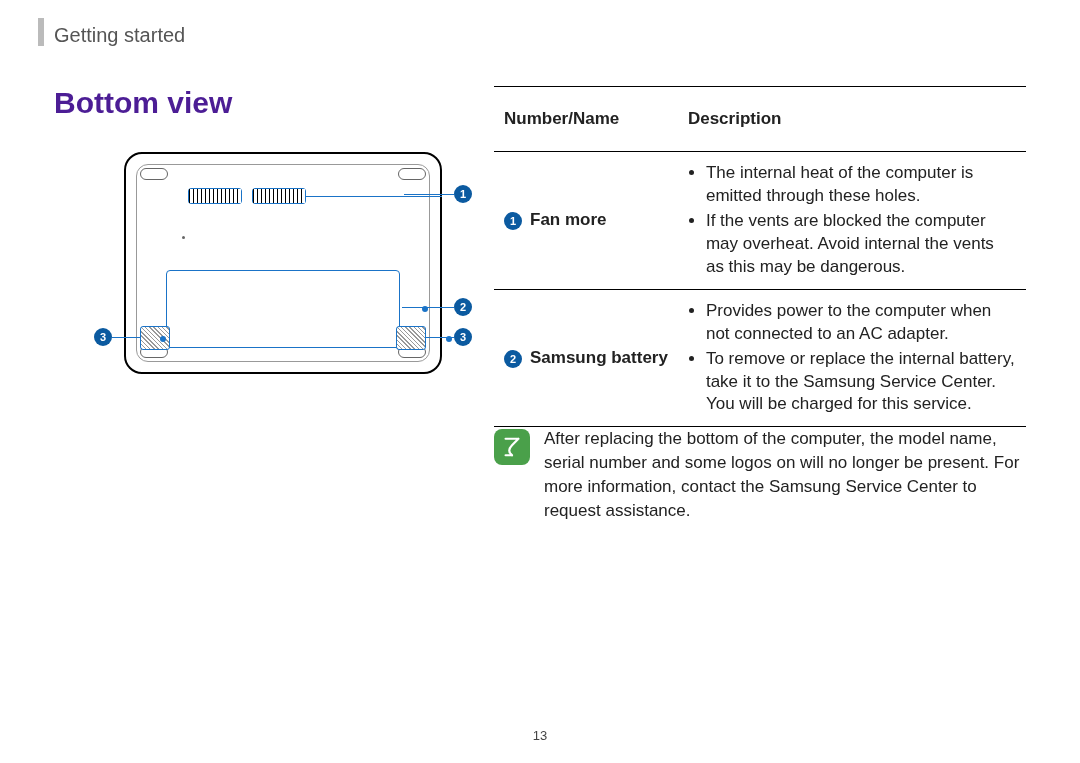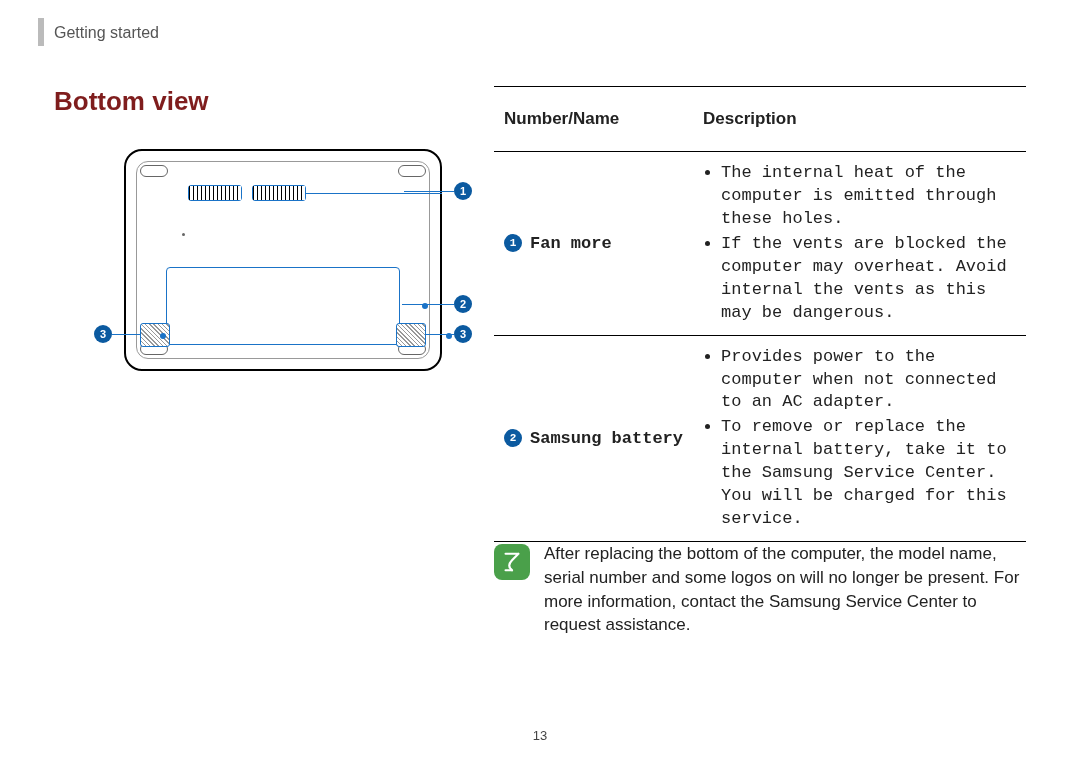--- a/index.html
+++ b/index.html
@@ -17,41 +17,41 @@
     left: 38px;
     top: 18px;
     width: 6px;
     height: 28px;
     background: #bbb;
   }
   .breadcrumb {
     position: absolute;
     left: 54px;
     top: 24px;
-    font-size: 16px;
+    font-size: 20px;
     color: #555;
   }
   .page {
     display: flex;
     position: absolute;
     top: 86px;
     left: 54px;
     right: 54px;
   }
   .col-left {
     width: 440px;
     padding-right: 24px;
   }
   .col-right {
     flex: 1;
   }
   .section-title {
-    font-size: 26px;
+    font-size: 30px;
     font-weight: 600;
-    color: #7f1d1d;
+    color: #4c1d95;
     margin: 0 0 32px 0;
   }
   
   .diagram-wrap {
     position: relative;
     width: 380px;
     height: 240px;
     margin-left: 50px;
     margin-top: 10px;
   }
@@ -180,21 +180,20 @@
     text-align: left;
     font-weight: bold;
     border-top: 1.5px solid #000;
     border-bottom: 1.5px solid #000;
     padding: 22px 10px;
   }
   table.parts td {
     border-bottom: 1px solid #000;
     padding: 8px 10px;
     vertical-align: middle;
-    font-family: Liberation Mono, monospace;
   }
   table.parts tr:last-child td {
     border-bottom: 1.5px solid #000;
   }
   .num-cell {
     white-space: nowrap;
     font-weight: bold;
   }
   .row-badge {
     display: inline-flex;

